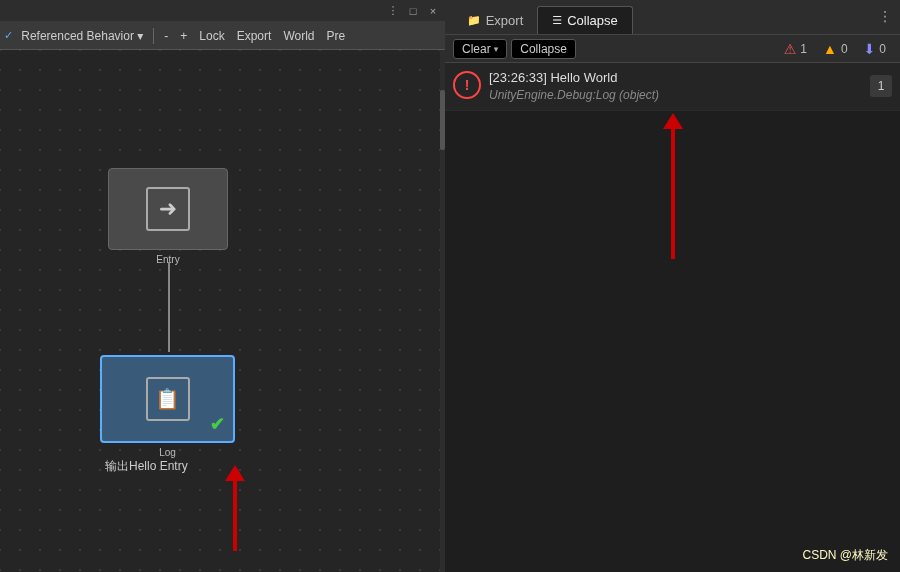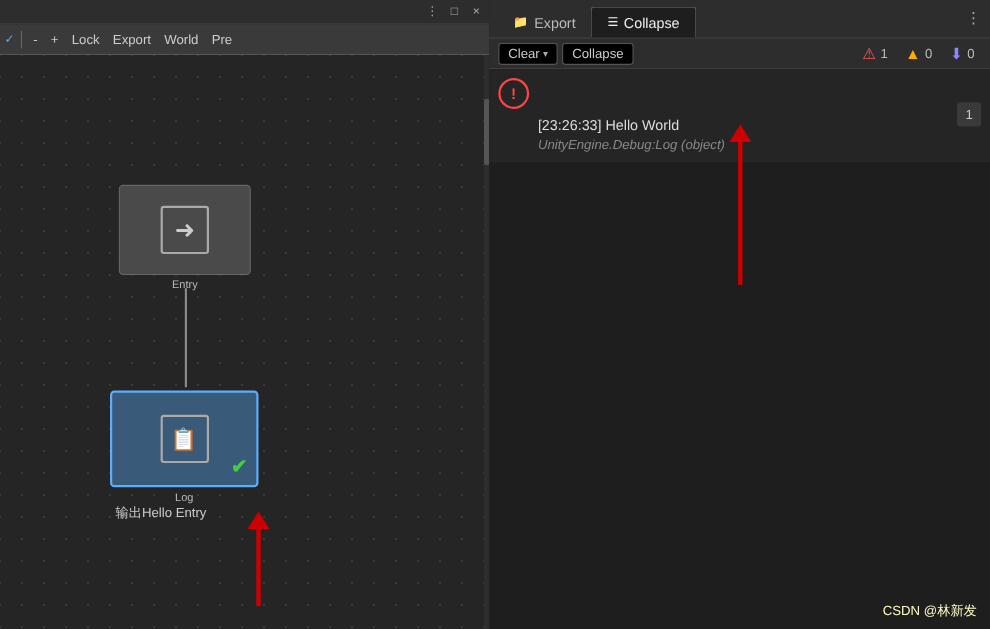--- a/index.html
+++ b/index.html
@@ -313,21 +313,20 @@
       margin-right: 8px;
       margin-top: 2px;
     }
     .console-entry-text {
       flex: 1;
     }
     .console-entry-main {
       color: #ddd;
       font-size: 13px;
       line-height: 1.4;
-      margin-top: 36px;
     }
     .console-entry-sub {
       color: #888;
       font-size: 12px;
       line-height: 1.4;
       font-style: italic;
     }
     .console-entry-count {
       width: 22px;
       height: 22px;
@@ -366,20 +365,23 @@
 <div class="title-bar">
   <div class="title-bar-icons">
     <div class="title-bar-icon">⋮</div>
     <div class="title-bar-icon">□</div>
     <div class="title-bar-icon">×</div>
   </div>
 </div>
 
 <div class="toolbar">
   <span class="toolbar-check">✓</span>
+  <span class="toolbar-item">
+    <span>Referenced Behavior</span> ▾
+  </span>
   <span class="toolbar-separator"></span>
   <span class="toolbar-item">-</span>
   <span class="toolbar-item">+</span>
   <span class="toolbar-item">Lock</span>
   <span class="toolbar-item">Export</span>
   <span class="toolbar-item">World</span>
   <span class="toolbar-item">Pre</span>
 </div>
 
 <div class="graph-canvas">

